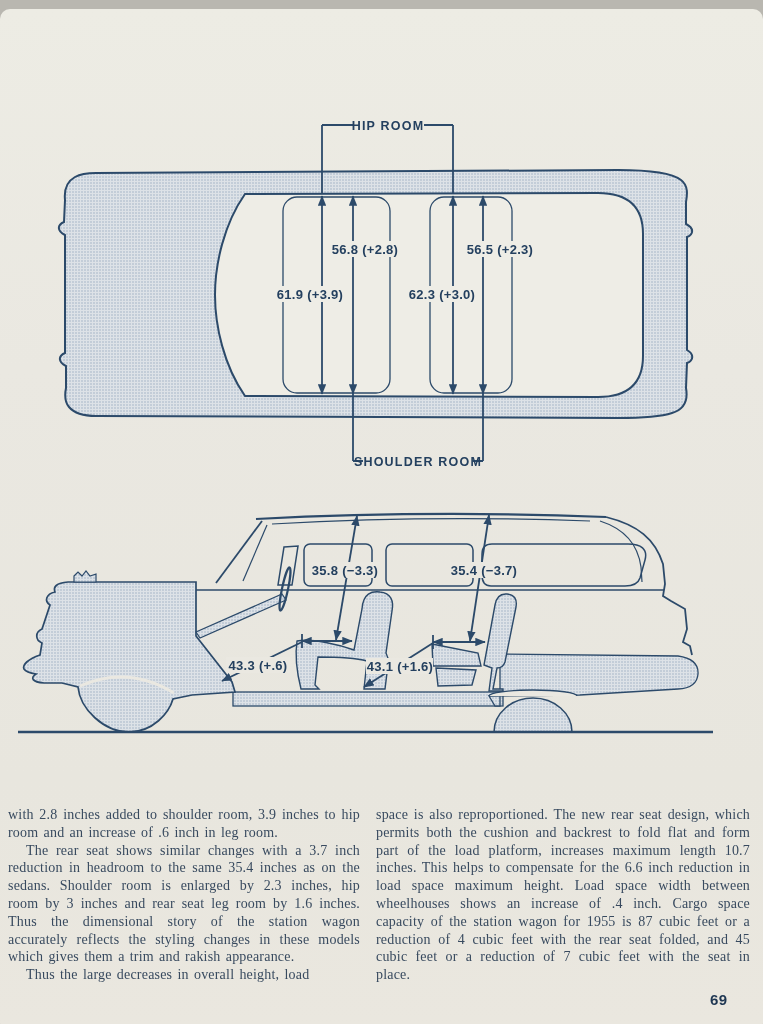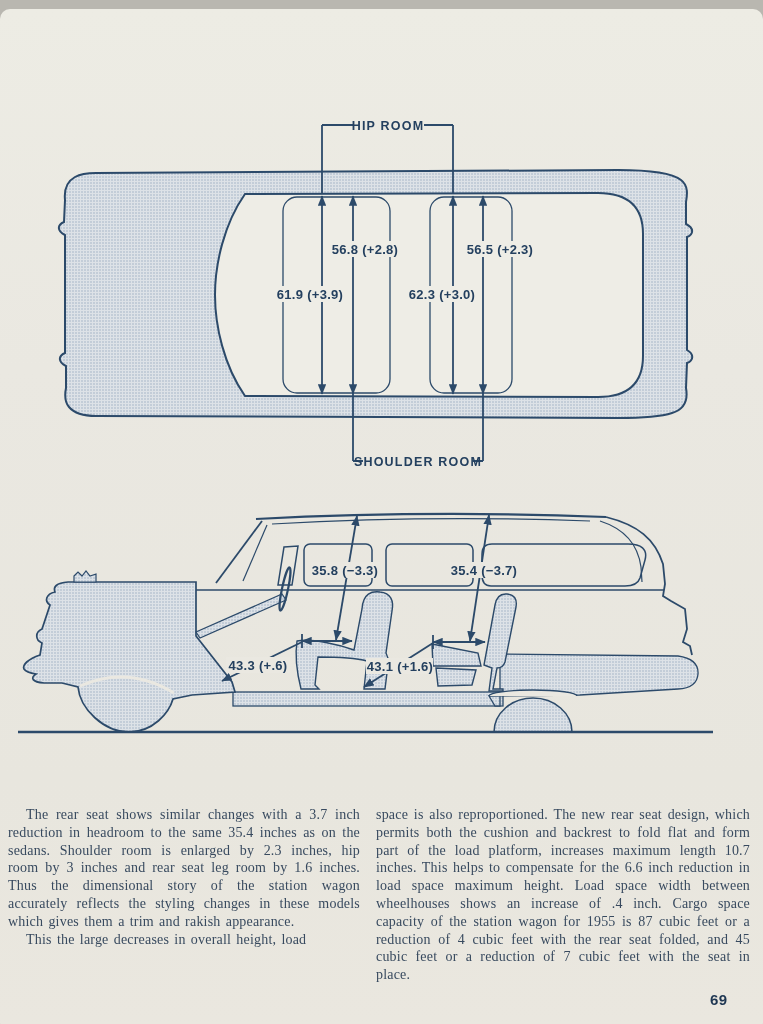--- a/index.html
+++ b/index.html
@@ -170,22 +170,23 @@
     <text class="dim-label" x="258" y="201" text-anchor="middle">43.3 (+.6)</text>
 
     <rect x="366" y="189" width="67" height="16" fill="#eae8e1"></rect>
     <text class="dim-label" x="400" y="202" text-anchor="middle">43.1 (+1.6)</text>
 
     <line x1="18" y1="263" x2="713" y2="263" stroke="#2c4a6a" stroke-width="2.4"></line>
   </svg>
 
   <div class="article">
     <div class="col left">
+      <p>with 2.8 inches added to shoulder room, 3.9 inches to hip room and an increase of .6 inch in leg room.</p>
       <p class="indent">The rear seat shows similar changes with a 3.7 inch reduction in headroom to the same 35.4 inches as on the sedans. Shoulder room is enlarged by 2.3 inches, hip room by 3 inches and rear seat leg room by 1.6 inches. Thus the dimensional story of the station wagon accurately reflects the styling changes in these models which gives them a trim and rakish appearance.</p>
-      <p class="indent">This the large decreases in overall height, load</p>
+      <p class="indent">Thus the large decreases in overall height, load</p>
     </div>
     <div class="col right">
       <p>space is also reproportioned.  The new rear seat design, which permits both the cushion and backrest to fold flat and form part of the load platform, increases maximum length 10.7 inches.  This helps to compensate for the 6.6 inch reduction in load space maximum height.  Load space width between wheelhouses shows an increase of .4 inch.  Cargo space capacity of the station wagon for 1955 is 87 cubic feet or a reduction of 4 cubic feet with the rear seat folded, and 45 cubic feet or a reduction of 7 cubic feet with the seat in place.</p>
     </div>
   </div>
 
   <div class="page-number">69</div>
 </div>
 
 </body></html>

